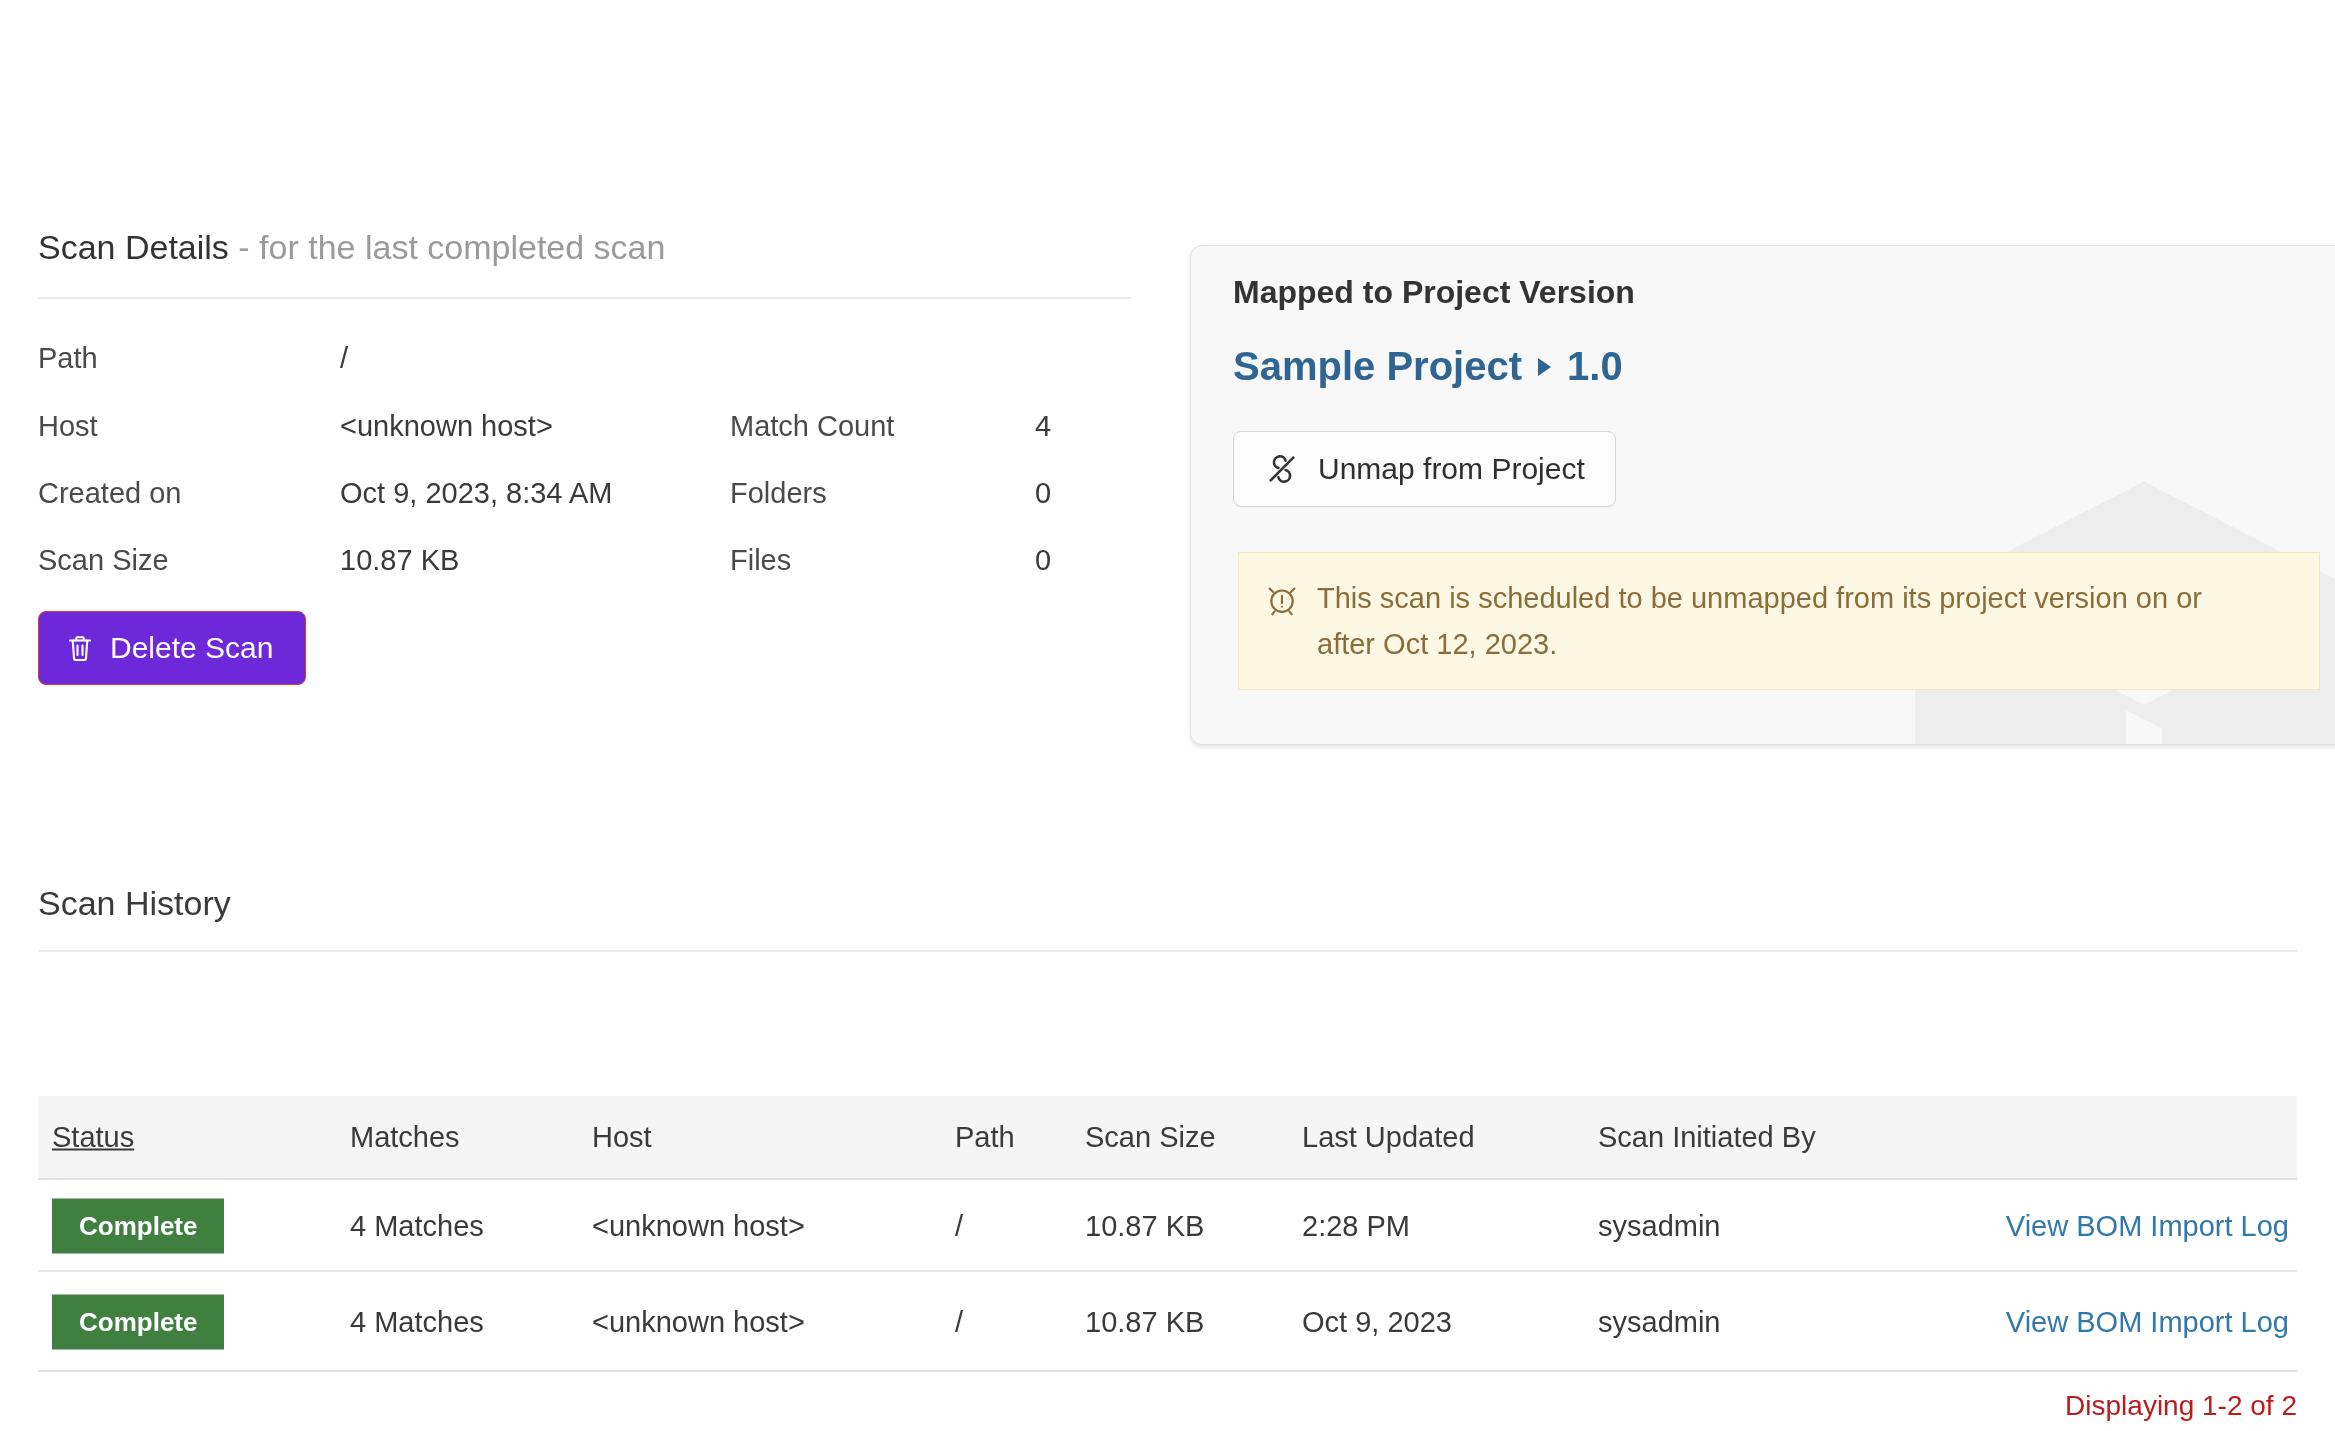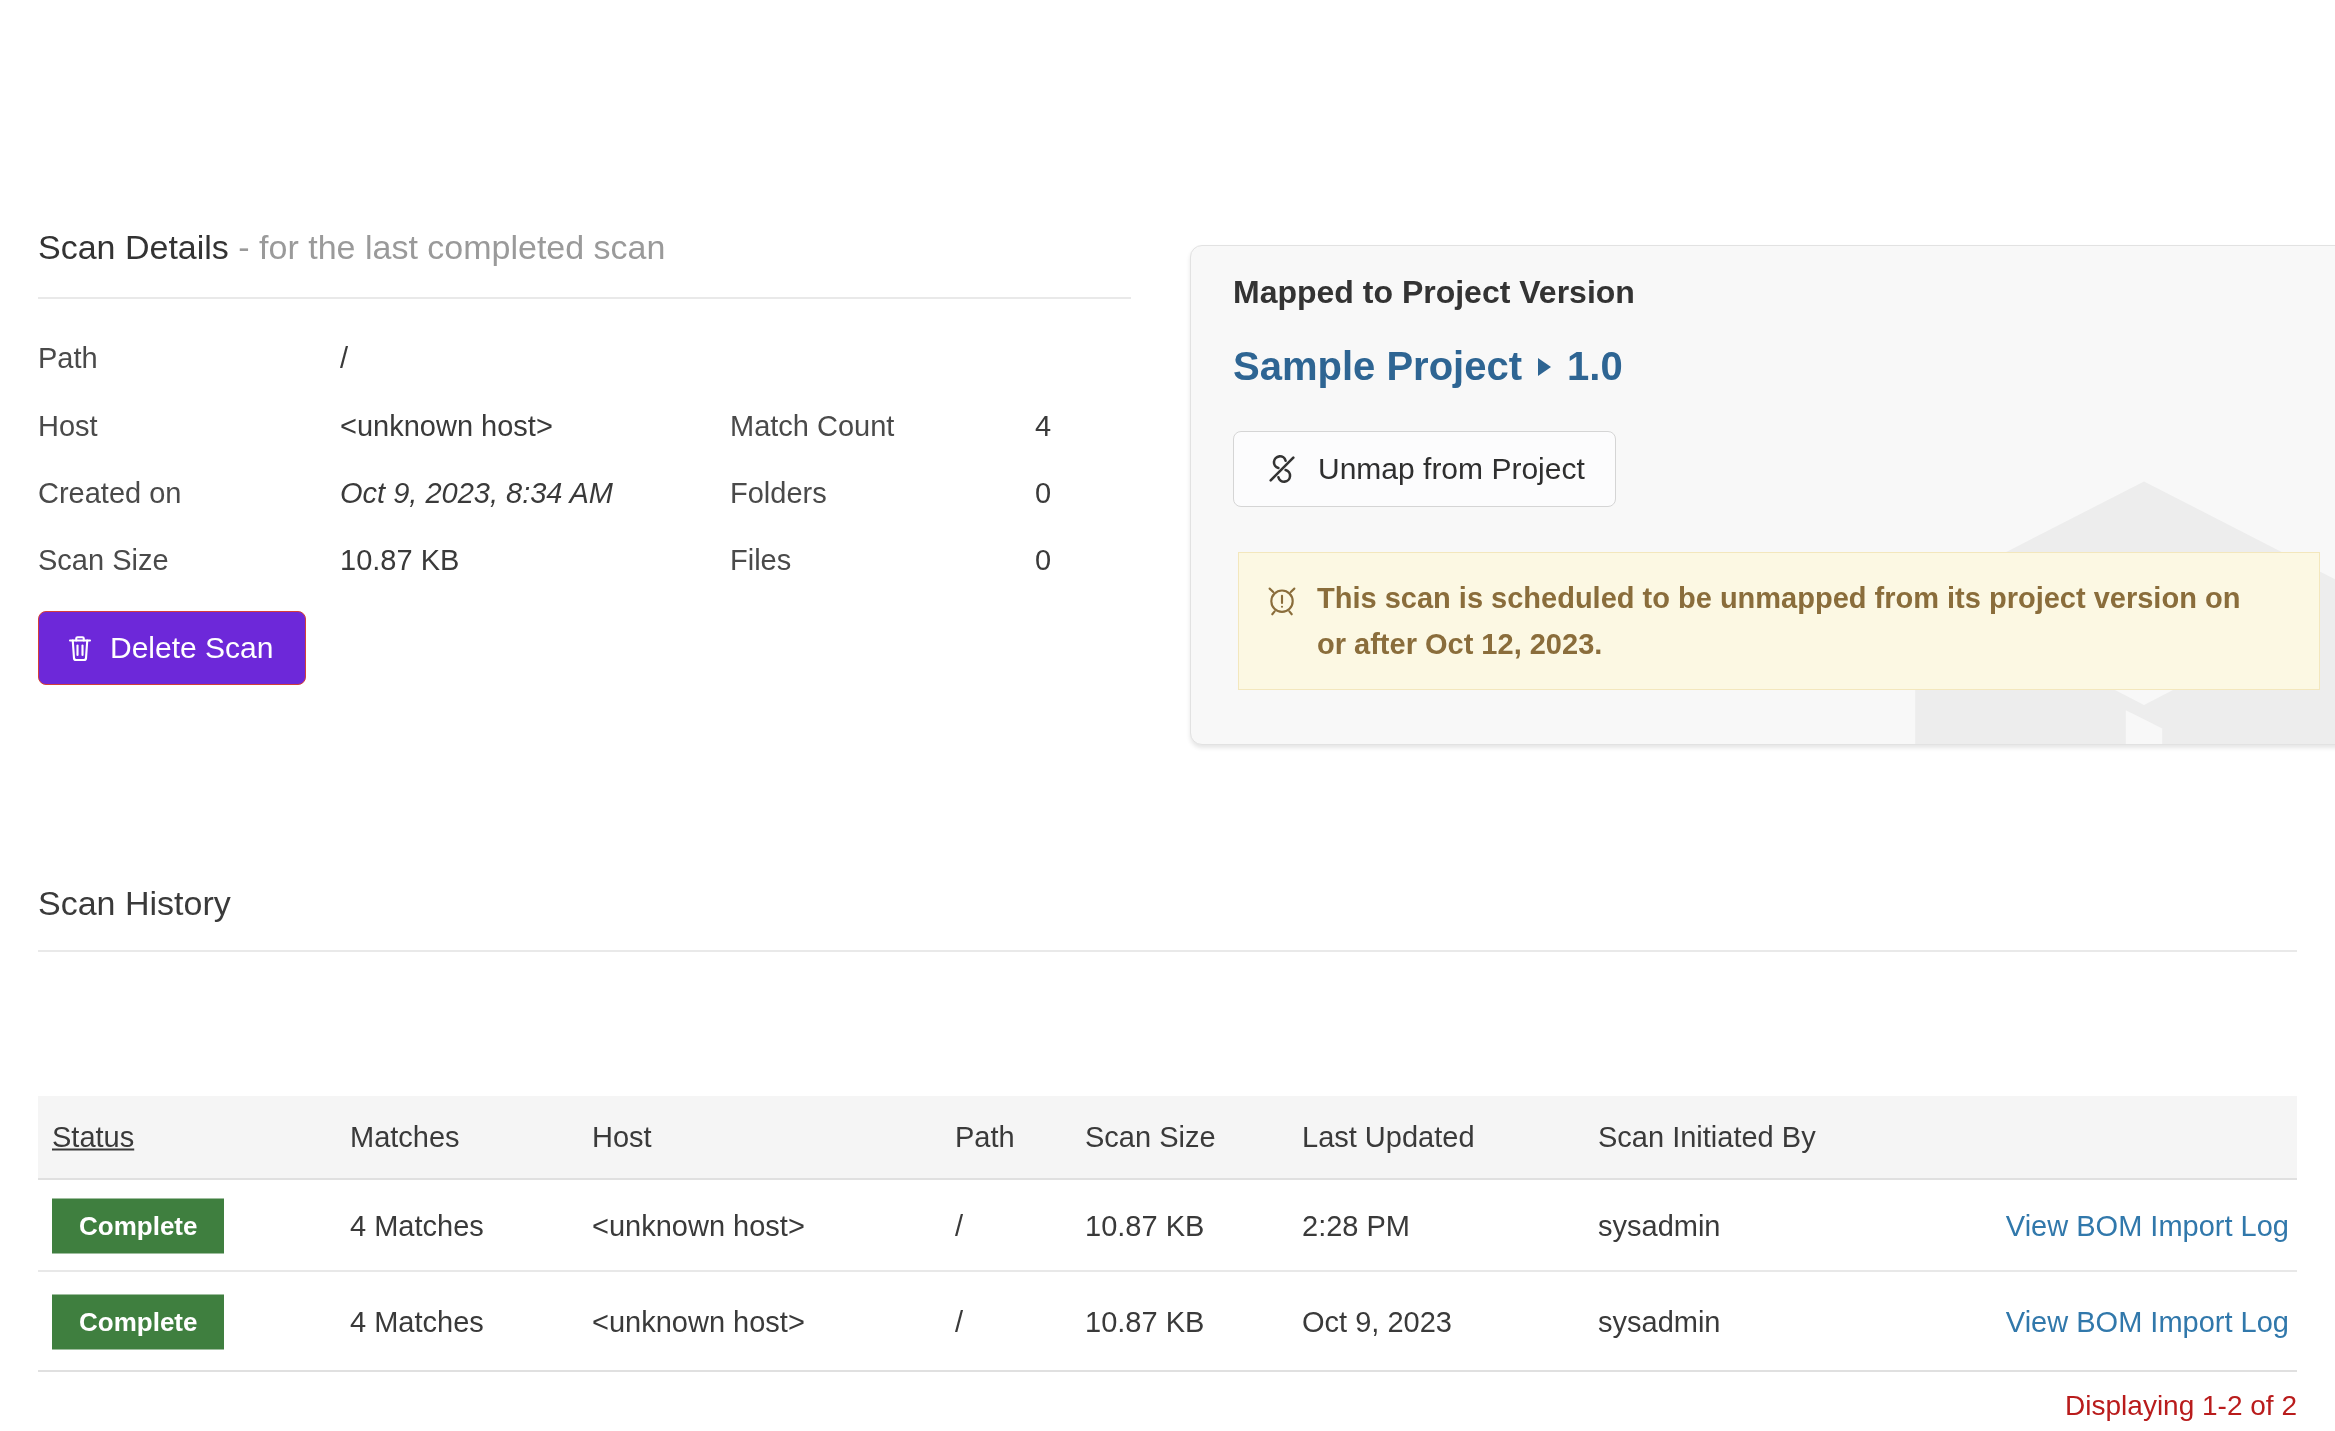--- a/index.html
+++ b/index.html
@@ -61,21 +61,21 @@
     background:#fcfcfd; border:1px solid #d5d5d5; border-radius:8px;
     font-size:30px; color:#2f2f2f; display:flex; align-items:center; gap:18px;
     cursor:pointer; z-index:2; font-family:inherit;
   }
   .mp-alert {
     position:absolute; left:47px; top:306px; width:1082px; box-sizing:border-box;
     background:#fcf8e3; border:1px solid #f3e7bd; color:#8a6d3b;
     font-size:29px; line-height:46px; padding:22px 24px; z-index:2;
     display:flex; gap:16px; align-items:flex-start;
   }
-  .mp-alert .txt { max-width:950px;font-weight:bold; }
+  .mp-alert .txt { max-width:950px; }
   .mp-watermark { position:absolute; right:-55px; top:225px; width:520px; height:572px; z-index:1; }
 
   
   .sh-heading { position:absolute; left:38px; top:884px; font-size:34px; color:#3a3a3a; }
   .sh-rule { position:absolute; left:38px; top:950px; width:2259px; height:2px; background:#e9e9e9; }
 
   .t-head {
     position:absolute; left:38px; top:1096px; width:2259px; height:84px;
     background:#f5f5f5; border-bottom:2px solid #e0e0e0; box-sizing:border-box;
   }
@@ -130,21 +130,21 @@
   <div class="kv" style="left:730px; top:410px;">
     <span class="lbl">Match Count</span>
   </div>
   <div class="kv" style="left:1035px; top:410px;">
     <span class="val">4</span>
   </div>
 
   <div class="kv" style="left:38px; top:477px;">
     <span class="lbl">Created on</span>
   </div>
-  <div class="kv" style="left:340px; top:477px;font-style:italic;">
+  <div class="kv" style="left:340px; top:477px;">
     <span class="val">Oct 9, 2023, 8:34 AM</span>
   </div>
   <div class="kv" style="left:730px; top:477px;text-align:right;">
     <span class="lbl">Folders</span>
   </div>
   <div class="kv" style="left:1035px; top:477px;">
     <span class="val">0</span>
   </div>
 
   <div class="kv" style="left:38px; top:544px;">

